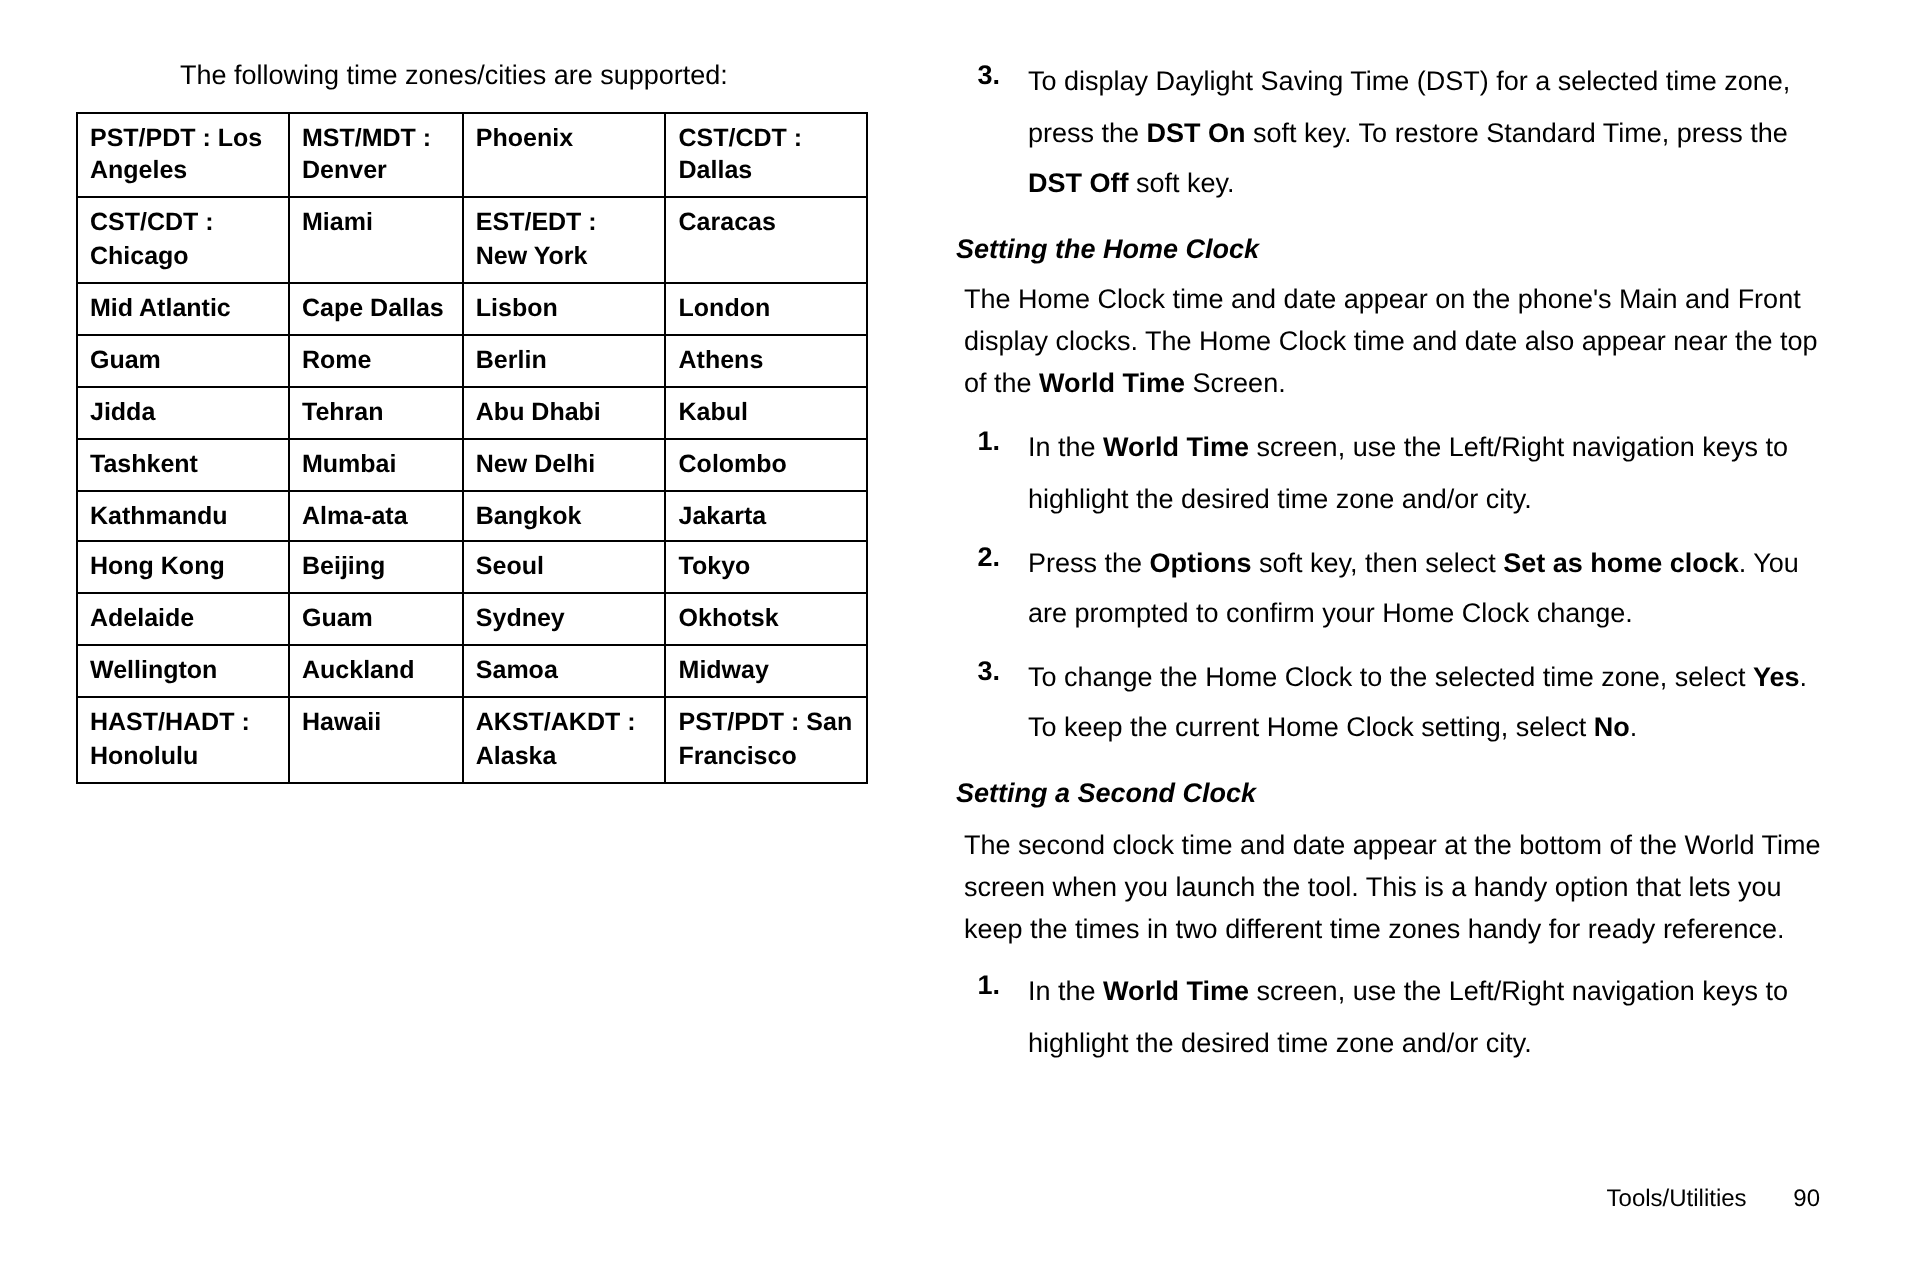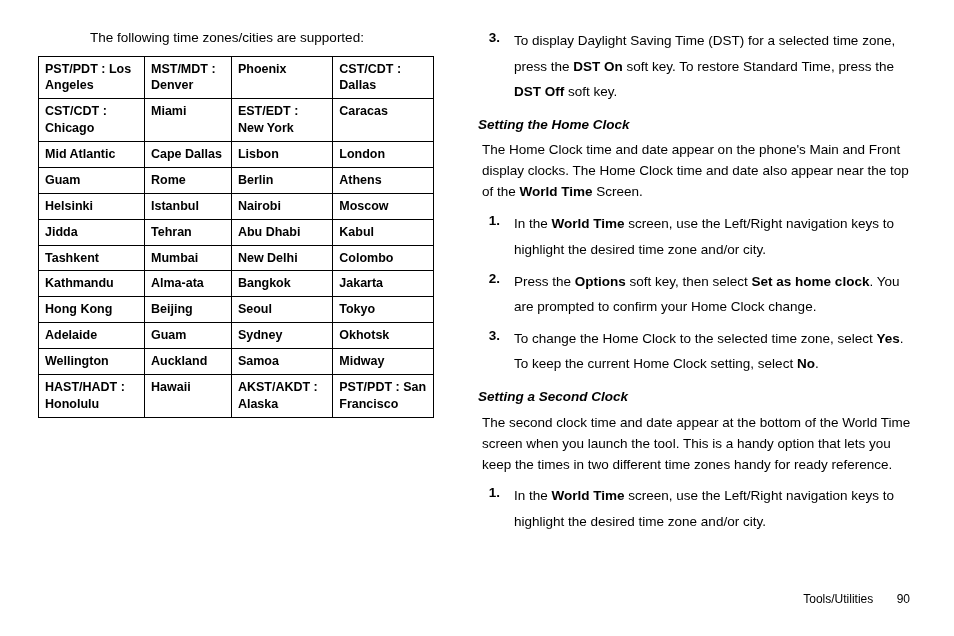--- a/index.html
+++ b/index.html
@@ -102,26 +102,20 @@
             <td>Lisbon</td>
             <td>London</td>
           </tr>
           <tr>
             <td>Guam</td>
             <td>Rome</td>
             <td>Berlin</td>
             <td>Athens</td>
           </tr>
           <tr>
-            <td>Helsinki</td>
-            <td>Istanbul</td>
-            <td>Nairobi</td>
-            <td>Moscow</td>
-          </tr>
-          <tr>
             <td>Jidda</td>
             <td>Tehran</td>
             <td>Abu Dhabi</td>
             <td>Kabul</td>
           </tr>
           <tr>
             <td>Tashkent</td>
             <td>Mumbai</td>
             <td>New Delhi</td>
             <td>Colombo</td>

